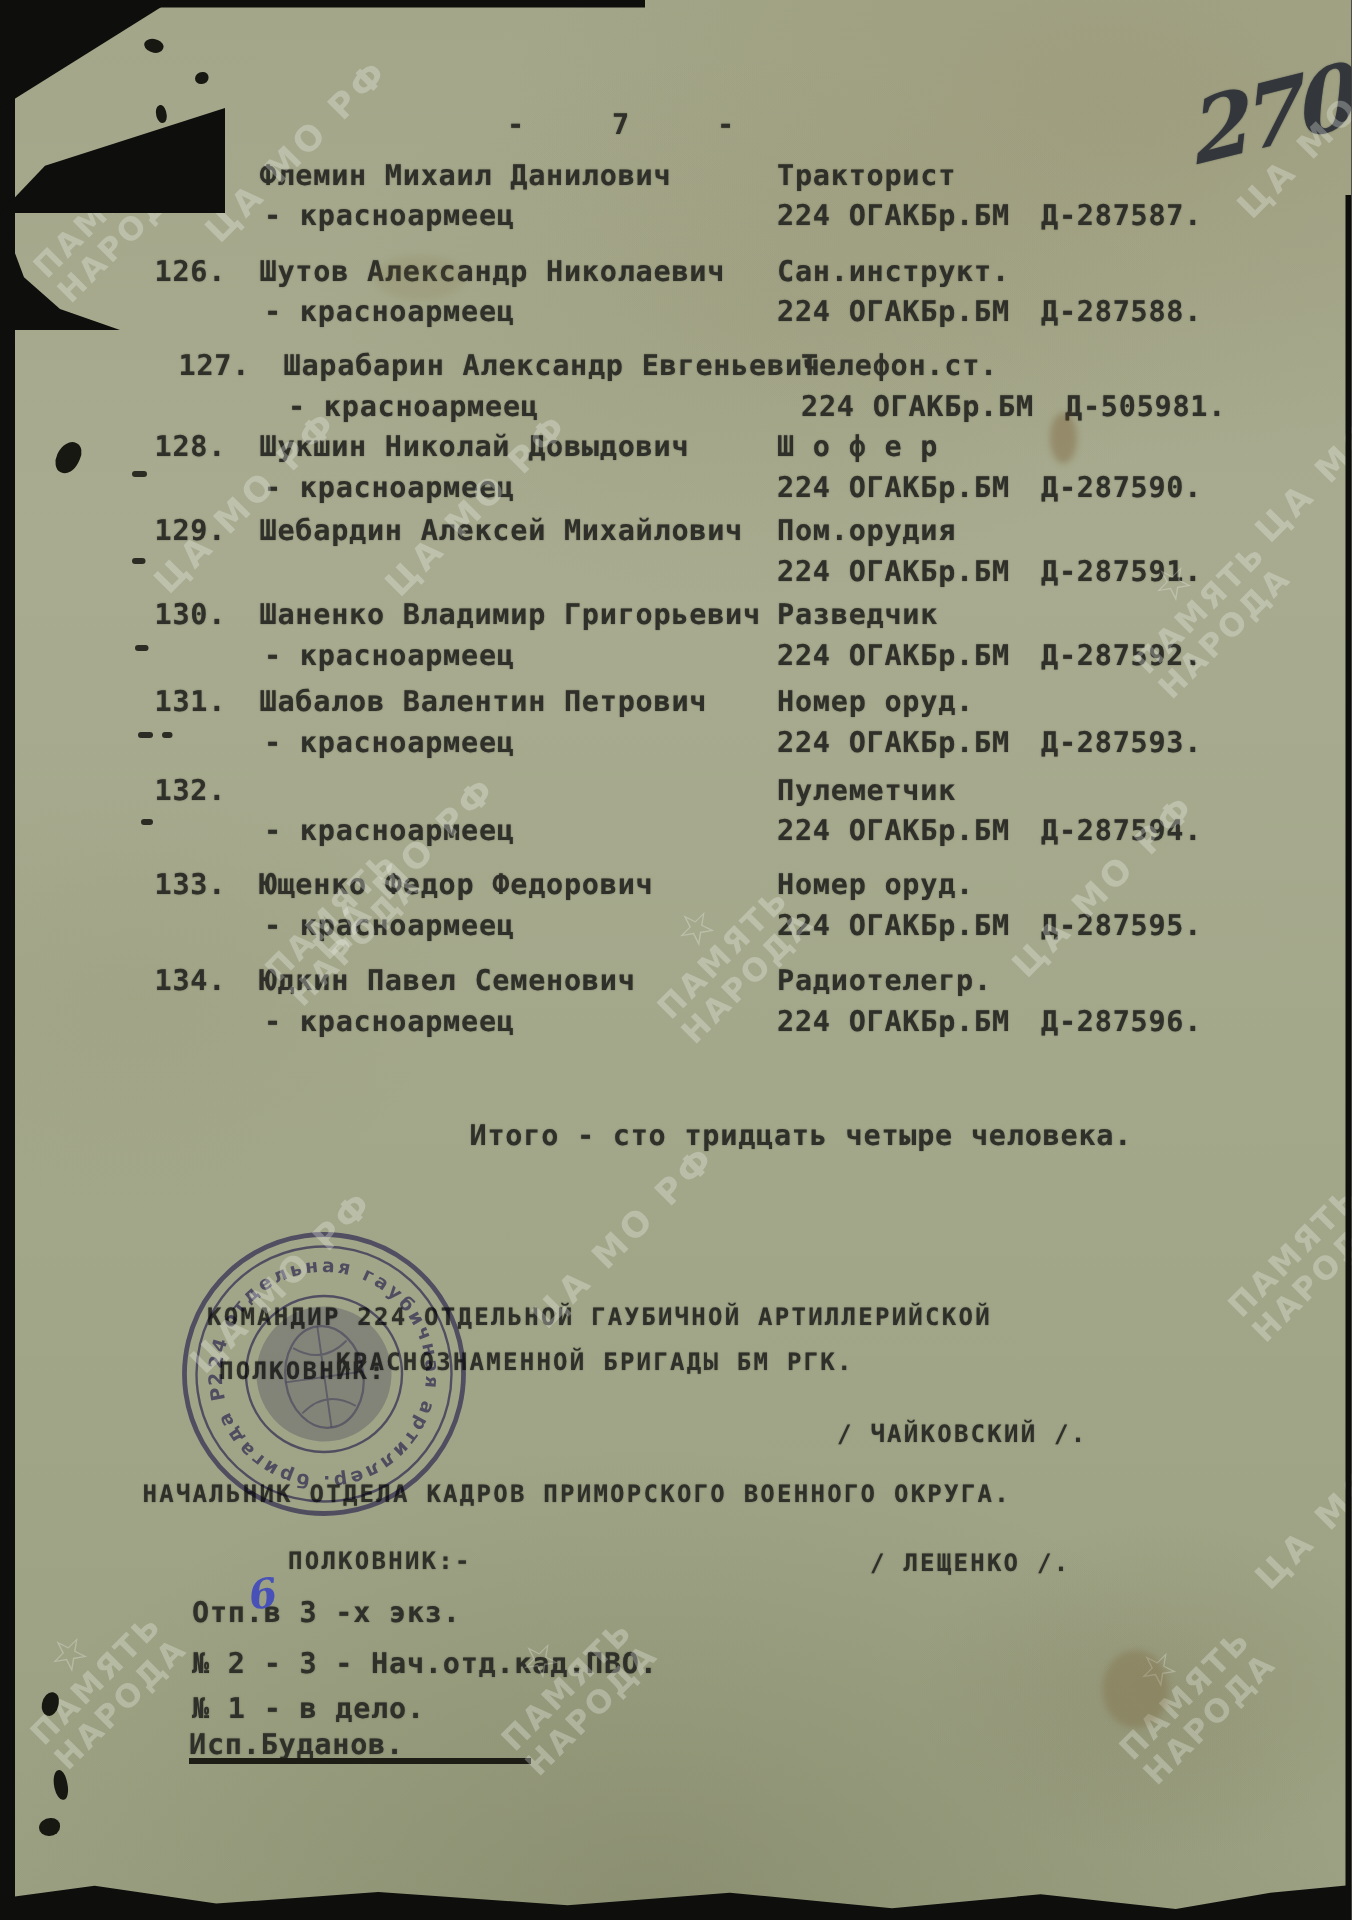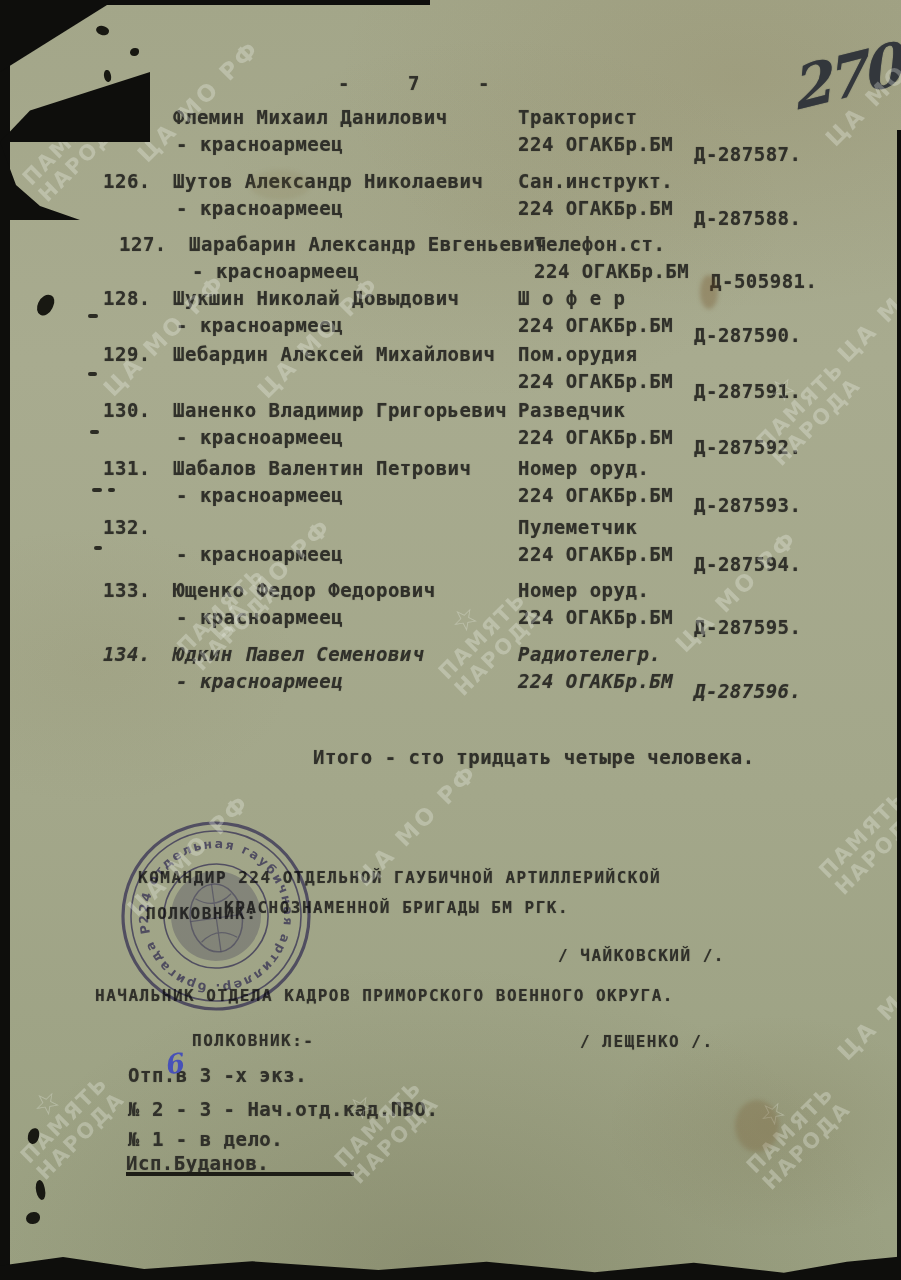--- a/index.html
+++ b/index.html
@@ -18,21 +18,21 @@
   .t{position:absolute;color:#30302a;font-weight:bold;font-size:19px;line-height:27px;
      letter-spacing:0.5px;white-space:nowrap;text-shadow:0 0 1px rgba(42,42,32,0.55);}
   .caps{font-size:16px;letter-spacing:1.5px;}
   .entry{position:absolute;left:0;width:887px;height:56px;}
   .entry span{position:absolute;white-space:nowrap;}
   .e-num{left:103px;top:0;}
   .e-name{left:173px;top:0;}
   .e-pos{left:518px;top:0;}
   .e-rank{left:176px;top:27px;}
   .e-unit{left:518px;top:27px;}
-  .e-award{left:694px;top:37px;}
+  .e-award{left:694px;top:27px;}
   
   #pageHeader{left:338px;top:70px;width:152px;display:flex;justify-content:space-between;}
   #pageNum{position:absolute;left:795px;top:42px;font-family:"DejaVu Serif",serif;
      font-style:italic;font-weight:bold;font-size:58px;color:#33373c;letter-spacing:-4px;
      transform:rotate(-14deg) skewX(-10deg);text-shadow:0 0 1px rgba(40,45,50,.6);}
   
   #stamp{position:absolute;left:116px;top:812px;width:200px;height:208px;
      mix-blend-mode:multiply;opacity:.88;transform:rotate(-8deg);}
   
   .wm{position:absolute;color:rgba(242,246,238,0.30);font-family:"DejaVu Sans",sans-serif;
@@ -137,21 +137,21 @@
       <span class="t e-award">Д-287594.</span>
     </div>
       <div class="entry" style="top: 577px;">
       <span class="t e-num">133.</span>
       <span class="t e-name">Ющенко Федор Федорович</span>
       <span class="t e-pos">Номер оруд.</span>
       <span class="t e-rank">- красноармеец</span>
       <span class="t e-unit">224 ОГАКБр.БМ</span>
       <span class="t e-award">Д-287595.</span>
     </div>
-      <div class="entry" style="top: 641px; font-style: italic;">
+      <div class="entry" style="top: 641px;">
       <span class="t e-num">134.</span>
       <span class="t e-name">Юдкин Павел Семенович</span>
       <span class="t e-pos">Радиотелегр.</span>
       <span class="t e-rank">- красноармеец</span>
       <span class="t e-unit">224 ОГАКБр.БМ</span>
       <span class="t e-award">Д-287596.</span>
     </div>
     </div>
 
   <div class="t" style="left:289px;top:744px;margin-left:24px;">Итого - сто тридцать четыре человека.</div>

